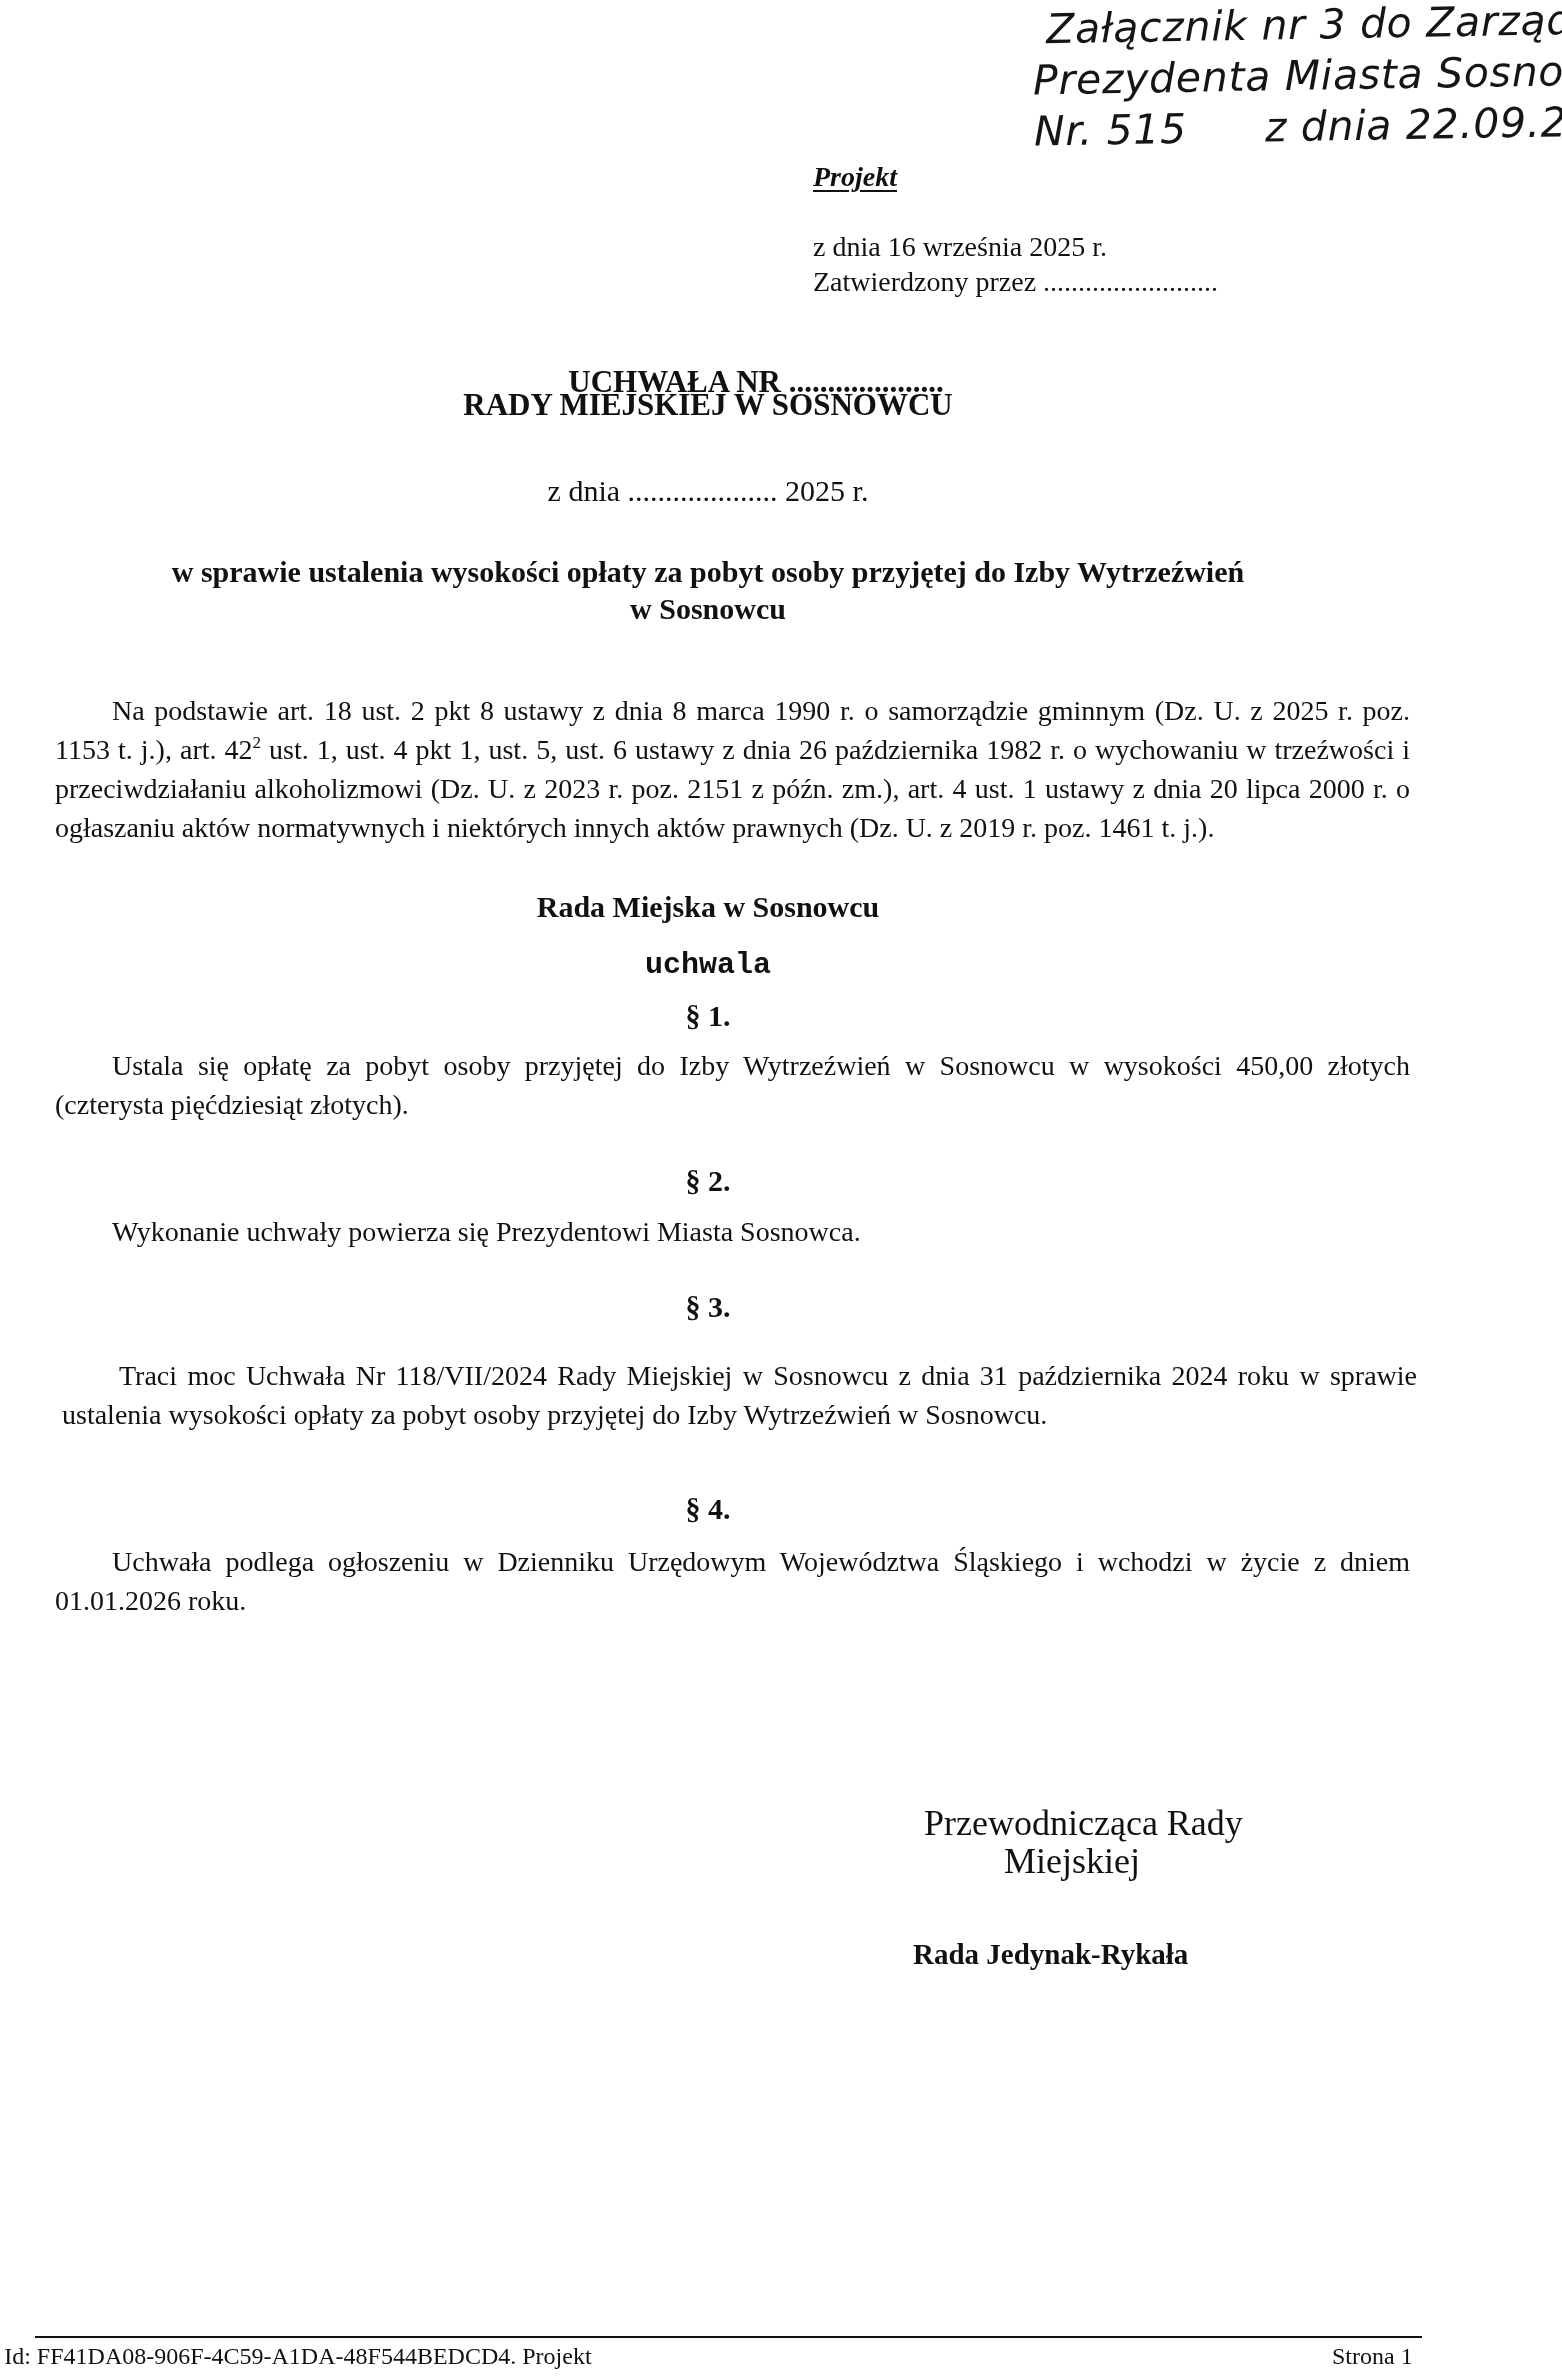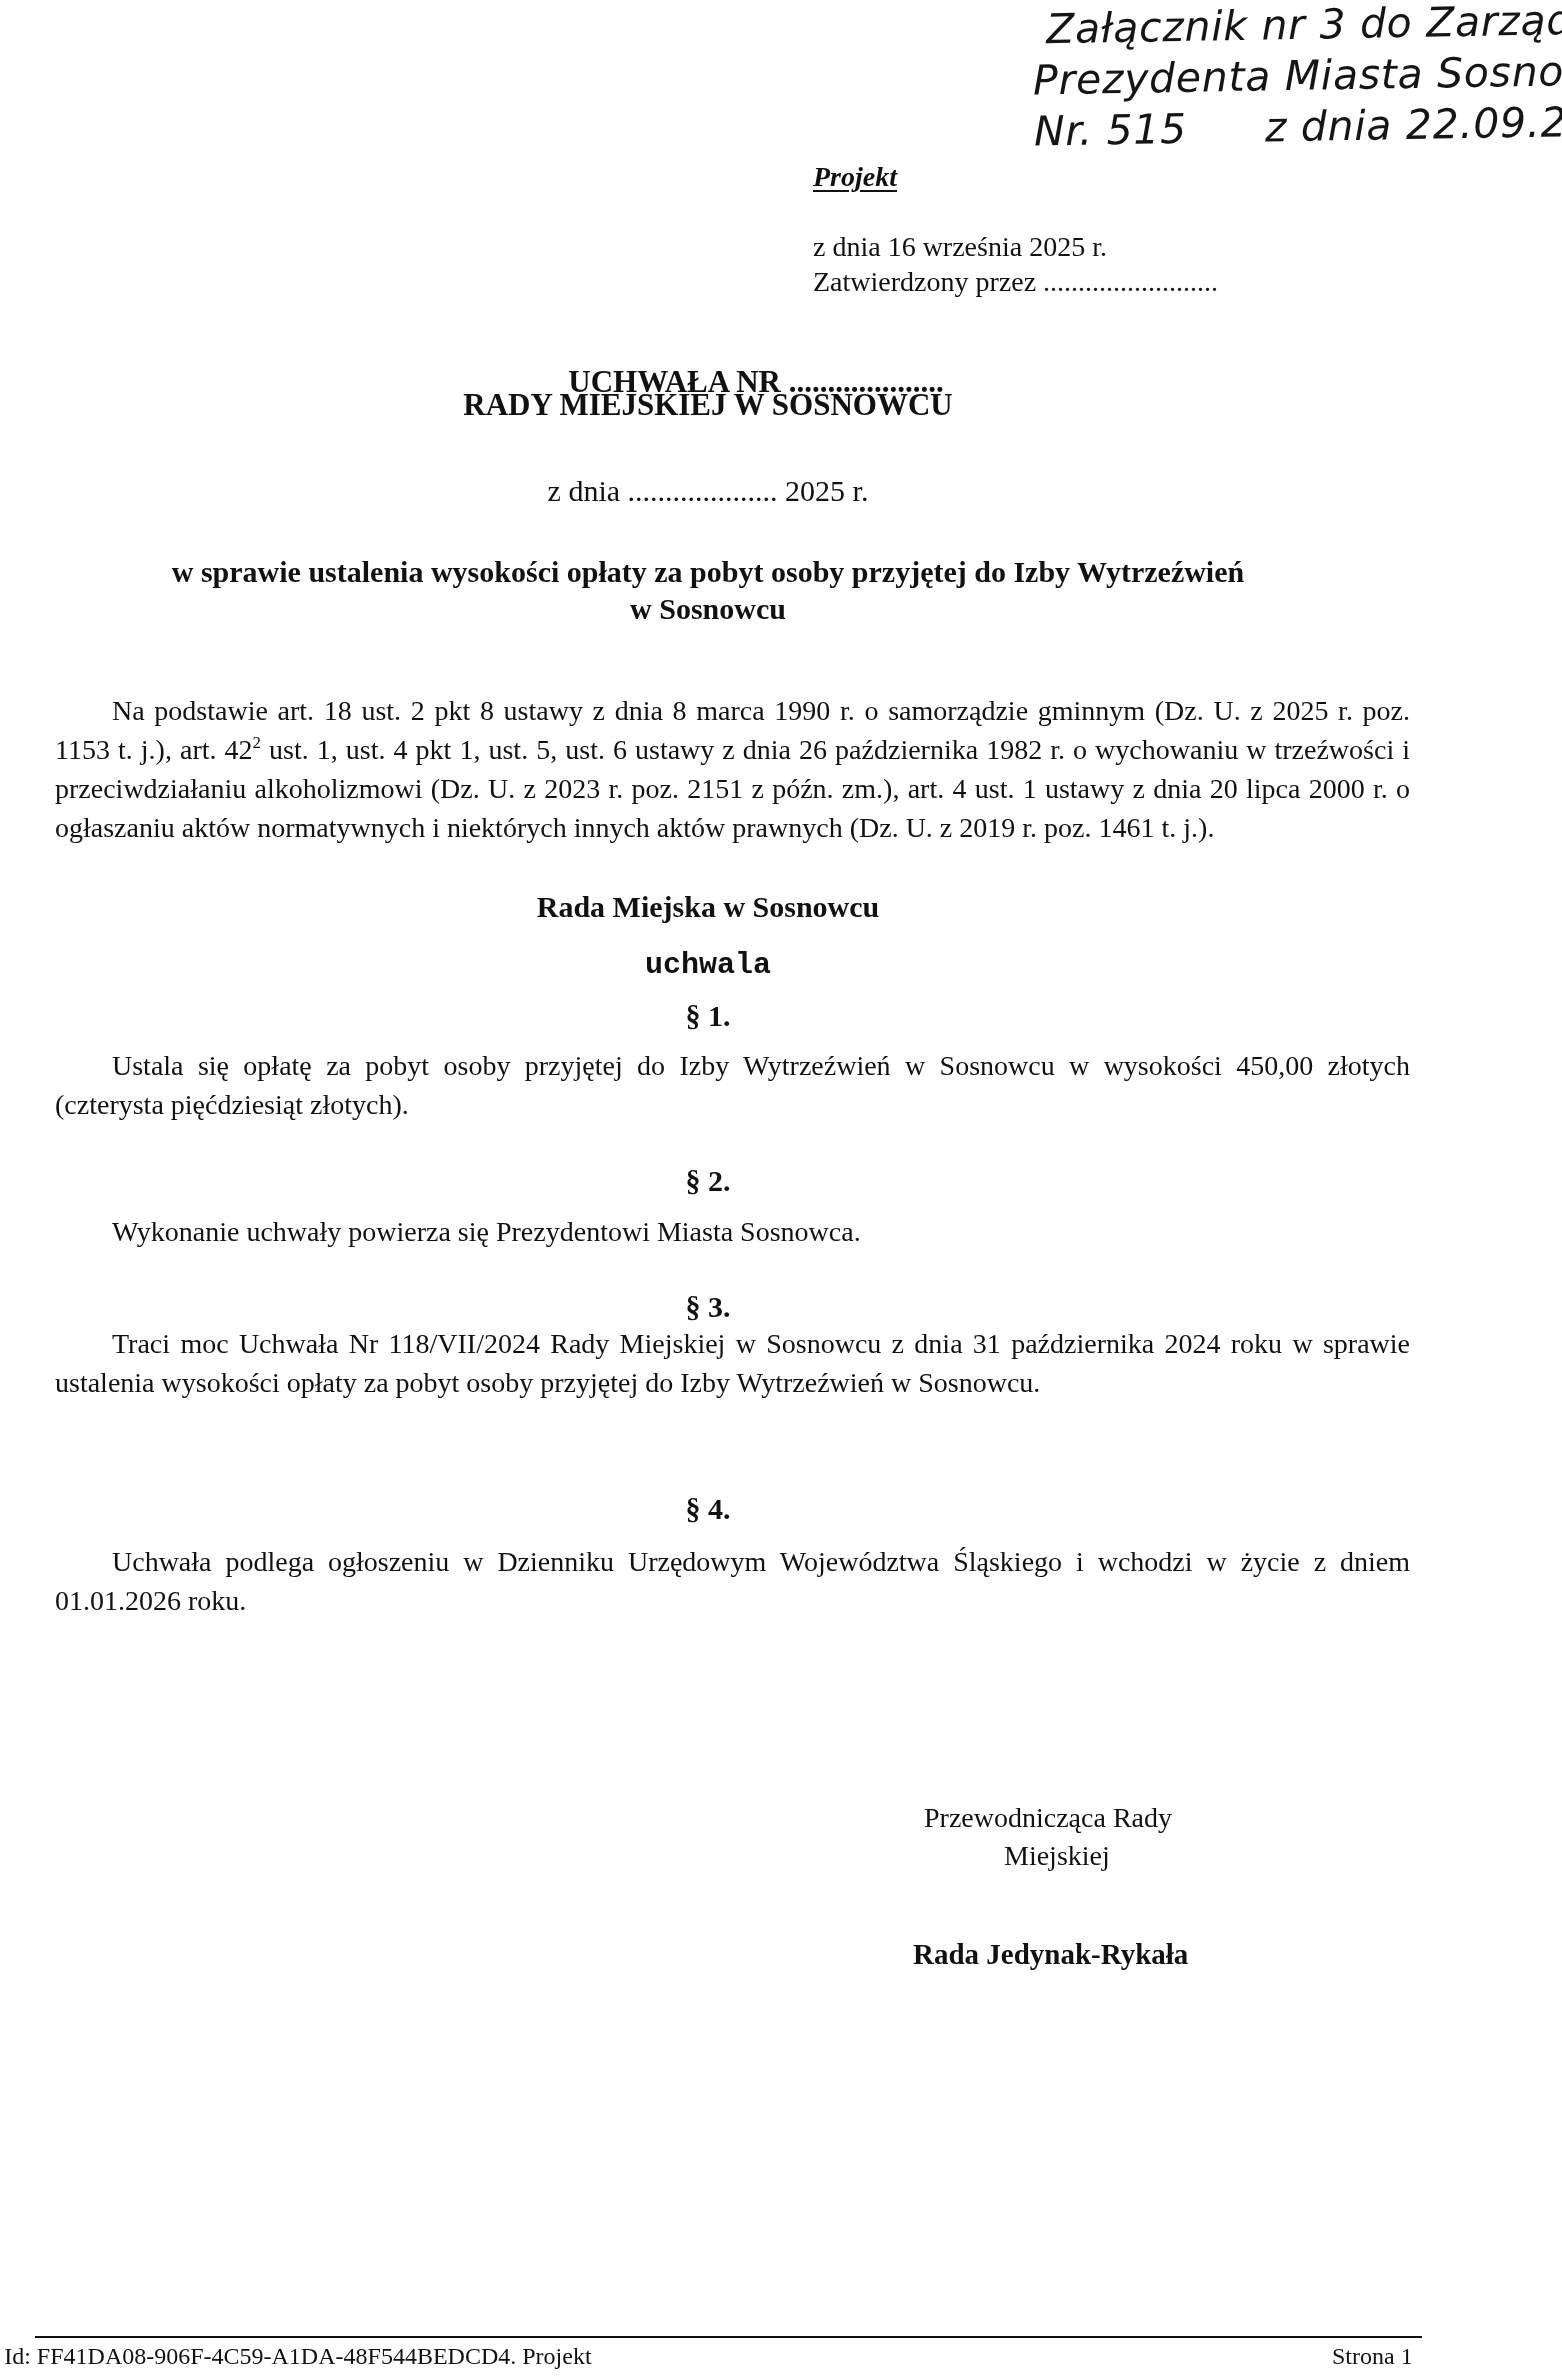--- a/index.html
+++ b/index.html
@@ -34,21 +34,21 @@
     }
     .bold { font-weight: bold; }
     .para {
       left: 55px; width: 1355px; font-size: 28px; line-height: 39px;
       text-align: justify;
     }
     .para .indent { display: inline-block; width: 57px; }
     .section {
       left: 0; width: 1416px; text-align: center; font-size: 30px; font-weight: bold;
     }
-    .sig { font-size: 28px; white-space: nowrap; }
+    .sig { font-size: 36px; white-space: nowrap; }
     .footer-rule {
       left: 35px; top: 2336px; width: 1387px; height: 2.1px; background: #111;
     }
     .footer-text { top: 2343px; font-size: 24px; white-space: nowrap; }
     sup { font-size: 17px; vertical-align: 11.3px; line-height: 0; }
   </style>
 </head>
 <body>
 
 <div class="handwritten">
@@ -74,21 +74,21 @@
 <div class="abs title-line" style="top:890px; font-size:30px;">Rada Miejska w Sosnowcu</div>
 <div class="abs title-line" style="top:948px; font-size:30px;font-family:Liberation Mono, monospace;">uchwala</div>
 
 <div class="abs section" style="top:999px;">§ 1.</div>
 <div class="abs para" style="top:1046px;"><span class="indent"></span><span>Ustala się opłatę za pobyt osoby przyjętej do Izby Wytrzeźwień w Sosnowcu w wysokości 450,00 złotych (czterysta pięćdziesiąt złotych).</span></div>
 
 <div class="abs section" style="top:1164px;">§ 2.</div>
 <div class="abs para" style="top:1212px;"><span class="indent"></span><span>Wykonanie uchwały powierza się Prezydentowi Miasta Sosnowca.</span></div>
 
 <div class="abs section" style="top:1290px;">§ 3.</div>
-<div class="abs para" style="top:1324px;"><span class="indent"></span><span>Traci moc Uchwała Nr 118/VII/2024 Rady Miejskiej w Sosnowcu z dnia 31 października 2024 roku w sprawie ustalenia wysokości opłaty za pobyt osoby przyjętej do Izby Wytrzeźwień w Sosnowcu.</span></div>
+<div class="abs para" style="top:1356px;margin-left:7px;"><span class="indent"></span><span>Traci moc Uchwała Nr 118/VII/2024 Rady Miejskiej w Sosnowcu z dnia 31 października 2024 roku w sprawie ustalenia wysokości opłaty za pobyt osoby przyjętej do Izby Wytrzeźwień w Sosnowcu.</span></div>
 
 <div class="abs section" style="top:1492px;">§ 4.</div>
 <div class="abs para" style="top:1542px;"><span class="indent"></span><span>Uchwała podlega ogłoszeniu w Dzienniku Urzędowym Województwa Śląskiego i wchodzi w życie z dniem 01.01.2026 roku.</span></div>
 
 <div class="abs sig" style="left:924px; top:1802px;">Przewodnicząca Rady</div>
 <div class="abs sig" style="left:1004px; top:1840px;">Miejskiej</div>
 <div class="abs sig bold" style="left:913px; top:1938px; font-size:29px;">Rada Jedynak-Rykała</div>
 
 <div class="abs footer-rule"></div>
 <div class="abs footer-text" style="left:4.2px;">Id: FF41DA08-906F-4C59-A1DA-48F544BEDCD4. Projekt</div>

